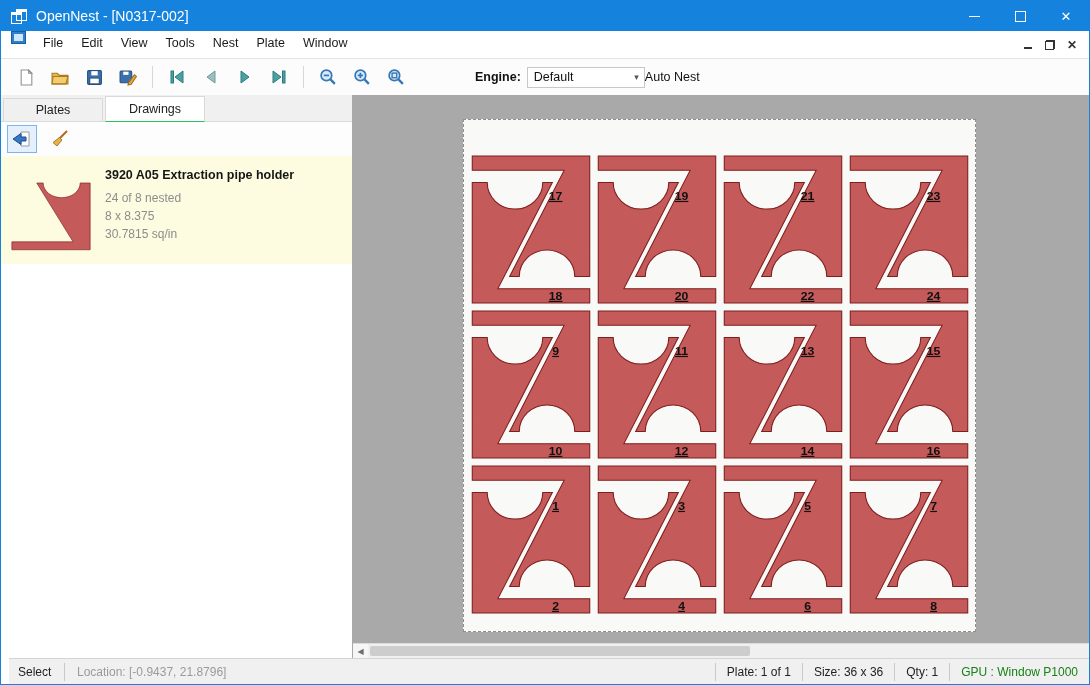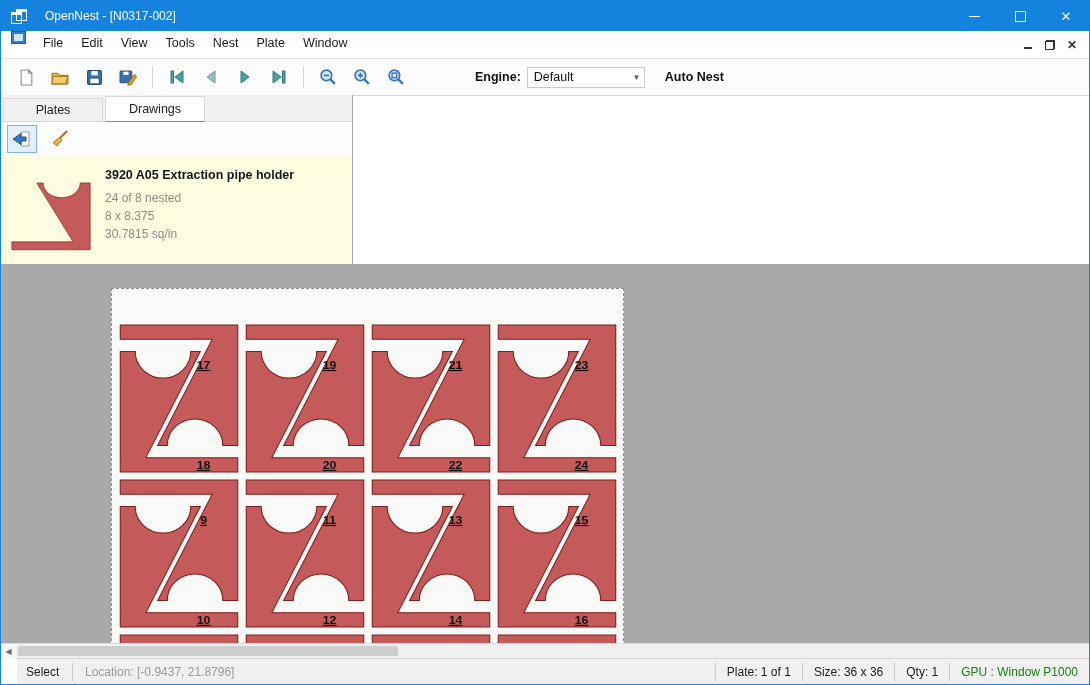--- a/index.html
+++ b/index.html
@@ -7,21 +7,21 @@
        font-family:"Liberation Sans",sans-serif;background:#fff;
        -webkit-font-smoothing:antialiased;}
   #window{position:absolute;inset:0;border:1px solid #1583de;box-sizing:border-box;}
 
   
   #titlebar{height:30px;background:#1583de;display:flex;align-items:center;color:#fff;}
   #titlebar .app-icon{width:16px;height:14px;margin-left:10px;position:relative;}
   #titlebar .app-icon .w1,#titlebar .app-icon .w2{position:absolute;border:1px solid #fff;background:transparent;}
   #titlebar .app-icon .w1{left:0;top:3px;width:9px;height:8px;border-top-width:3px;}
   #titlebar .app-icon .w2{left:5px;top:0;width:9px;height:8px;border-top-width:3px;}
-  #title-text{font-size:12px;margin-left:18px;flex:1;white-space:nowrap;}
+  #title-text{font-size:14px;margin-left:9px;flex:1;white-space:nowrap;}
   .cap-btn{width:46px;height:30px;display:flex;align-items:center;justify-content:center;}
   .cap-min{width:11px;height:0;border-bottom:1px solid #fff;}
   .cap-max{width:9px;height:9px;border:1px solid #fff;}
   .cap-close{font-size:13px;line-height:1;}
 
   
   #menubar{height:27px;background:#ffffff;border-bottom:1px solid #e4e4e4;display:flex;align-items:flex-start;position:relative;}
   #menubar .mini-icon{width:13px;height:11px;margin:0 8px 0 10px;background:#2f7fd0;border:1px solid #1b5d9e;position:relative;}
   #menubar .mini-icon:after{content:"";position:absolute;left:2px;top:2px;right:2px;bottom:2px;background:#cfe6f8;}
   .menu-item{padding:5px 9px;font-size:12.5px;color:#1a1a1a;cursor:default;}
@@ -33,24 +33,24 @@
   .mdi-restore .r2{position:absolute;left:0;bottom:0;width:7px;height:7px;border:1px solid #333;background:#fff;}
   .mdi-close{font-size:12px;font-weight:bold;}
 
   
   #toolbar{height:36px;background:#fcfcfc;border-bottom:1px solid #d9d9d9;display:flex;align-items:center;padding-left:8px;}
   .tbtn{width:32px;height:30px;display:flex;align-items:center;justify-content:center;border:1px solid transparent;border-radius:2px;}
   .tsep{width:1px;height:22px;background:#d7d7d7;margin:0 7px;}
   #engine-label{font-size:12.5px;font-weight:bold;color:#111;margin:0 6px 0 14px;padding-left:48px;}
   #engine-select{width:118px;height:21px;border:1px solid #c8c8c8;background:#fff;display:flex;align-items:center;font-size:12.5px;color:#111;padding-left:6px;box-sizing:border-box;}
   #engine-select .arrow{margin-left:auto;margin-right:5px;font-size:9px;color:#555;}
-  #auto-nest{font-size:12.5px;color:#111;margin-left:20px;font-weight:bold;}
-
-  
-  #content{position:absolute;top:94px;bottom:26px;left:0;right:0;display:flex;flex-direction:column;}
+  #auto-nest{font-size:12.5px;color:#111;}
+
+  
+  #content{position:absolute;top:94px;bottom:26px;left:0;right:0;display:flex;}
 
   
   #sidebar{width:352px;background:#fff;border-right:1px solid #a8a8a8;display:flex;flex-direction:column;box-sizing:border-box;}
   #tabs{height:26px;background:#f0f0f0;display:flex;align-items:flex-end;border-bottom:1px solid #d9d9d9;}
   .tab{width:100px;height:23px;display:flex;align-items:center;justify-content:center;font-size:12.5px;color:#222;
        border:1px solid #d9d9d9;border-bottom:none;background:#f0f0f0;box-sizing:border-box;margin-left:2px;}
   .tab.active{background:#fff;height:26px;margin-bottom:-1px;border-bottom:1px solid #22c55e;}
   #side-toolbar{height:34px;display:flex;align-items:center;gap:8px;padding-left:6px;background:#fdfdfd;}
   .sbtn{width:28px;height:26px;display:flex;align-items:center;justify-content:center;border:1px solid transparent;}
   .sbtn.pressed{border-color:#7eb4ea;background:#e4f0fb;}
@@ -67,21 +67,21 @@
   #nest-grid{position:absolute;left:4px;top:32px;width:504px;height:465px;
              display:grid;grid-template-columns:repeat(4,126px);grid-template-rows:repeat(3,155px);}
   .cell-svg{width:126px;height:155px;display:block;}
   .part{fill:var(--part-fill,#c55a5a);stroke:var(--part-stroke,#7e1e1e);stroke-width:1;}
   .pnum{font-family:"Liberation Sans",sans-serif;font-size:11.5px;font-weight:bold;fill:#101010;}
   #hscroll{position:absolute;left:0;right:0;bottom:0;height:14px;background:#f0f0f0;border-top:1px solid #dcdcdc;display:flex;align-items:center;}
   .scroll-arrow{width:15px;height:14px;display:flex;align-items:center;justify-content:center;font-size:8px;color:#6d6d6d;background:#f6f6f6;}
   #hthumb{height:10px;width:380px;background:#cdcdcd;border-radius:2px;margin-left:2px;}
 
   
-  #statusbar{position:absolute;bottom:0;left:16px;right:0;height:26px;background:#f0f0f0;border-top:1px solid #d4d4d4;
+  #statusbar{position:absolute;bottom:0;left:8px;right:0;height:26px;background:#f0f0f0;border-top:1px solid #d4d4d4;
              display:flex;align-items:center;font-size:12px;color:#222;box-sizing:border-box;}
   .sdiv{width:1px;height:18px;background:#c9c9c9;}
   #status-mode{width:46px;padding-left:9px;}
   #status-location{color:#9a9a9a;padding:0 12px;}
   .sseg{padding:0 11px;white-space:nowrap;}
   #status-spacer{flex:1;}
   #status-gpu{font-weight:normal;}
 </style>
 </head>
 <body>

